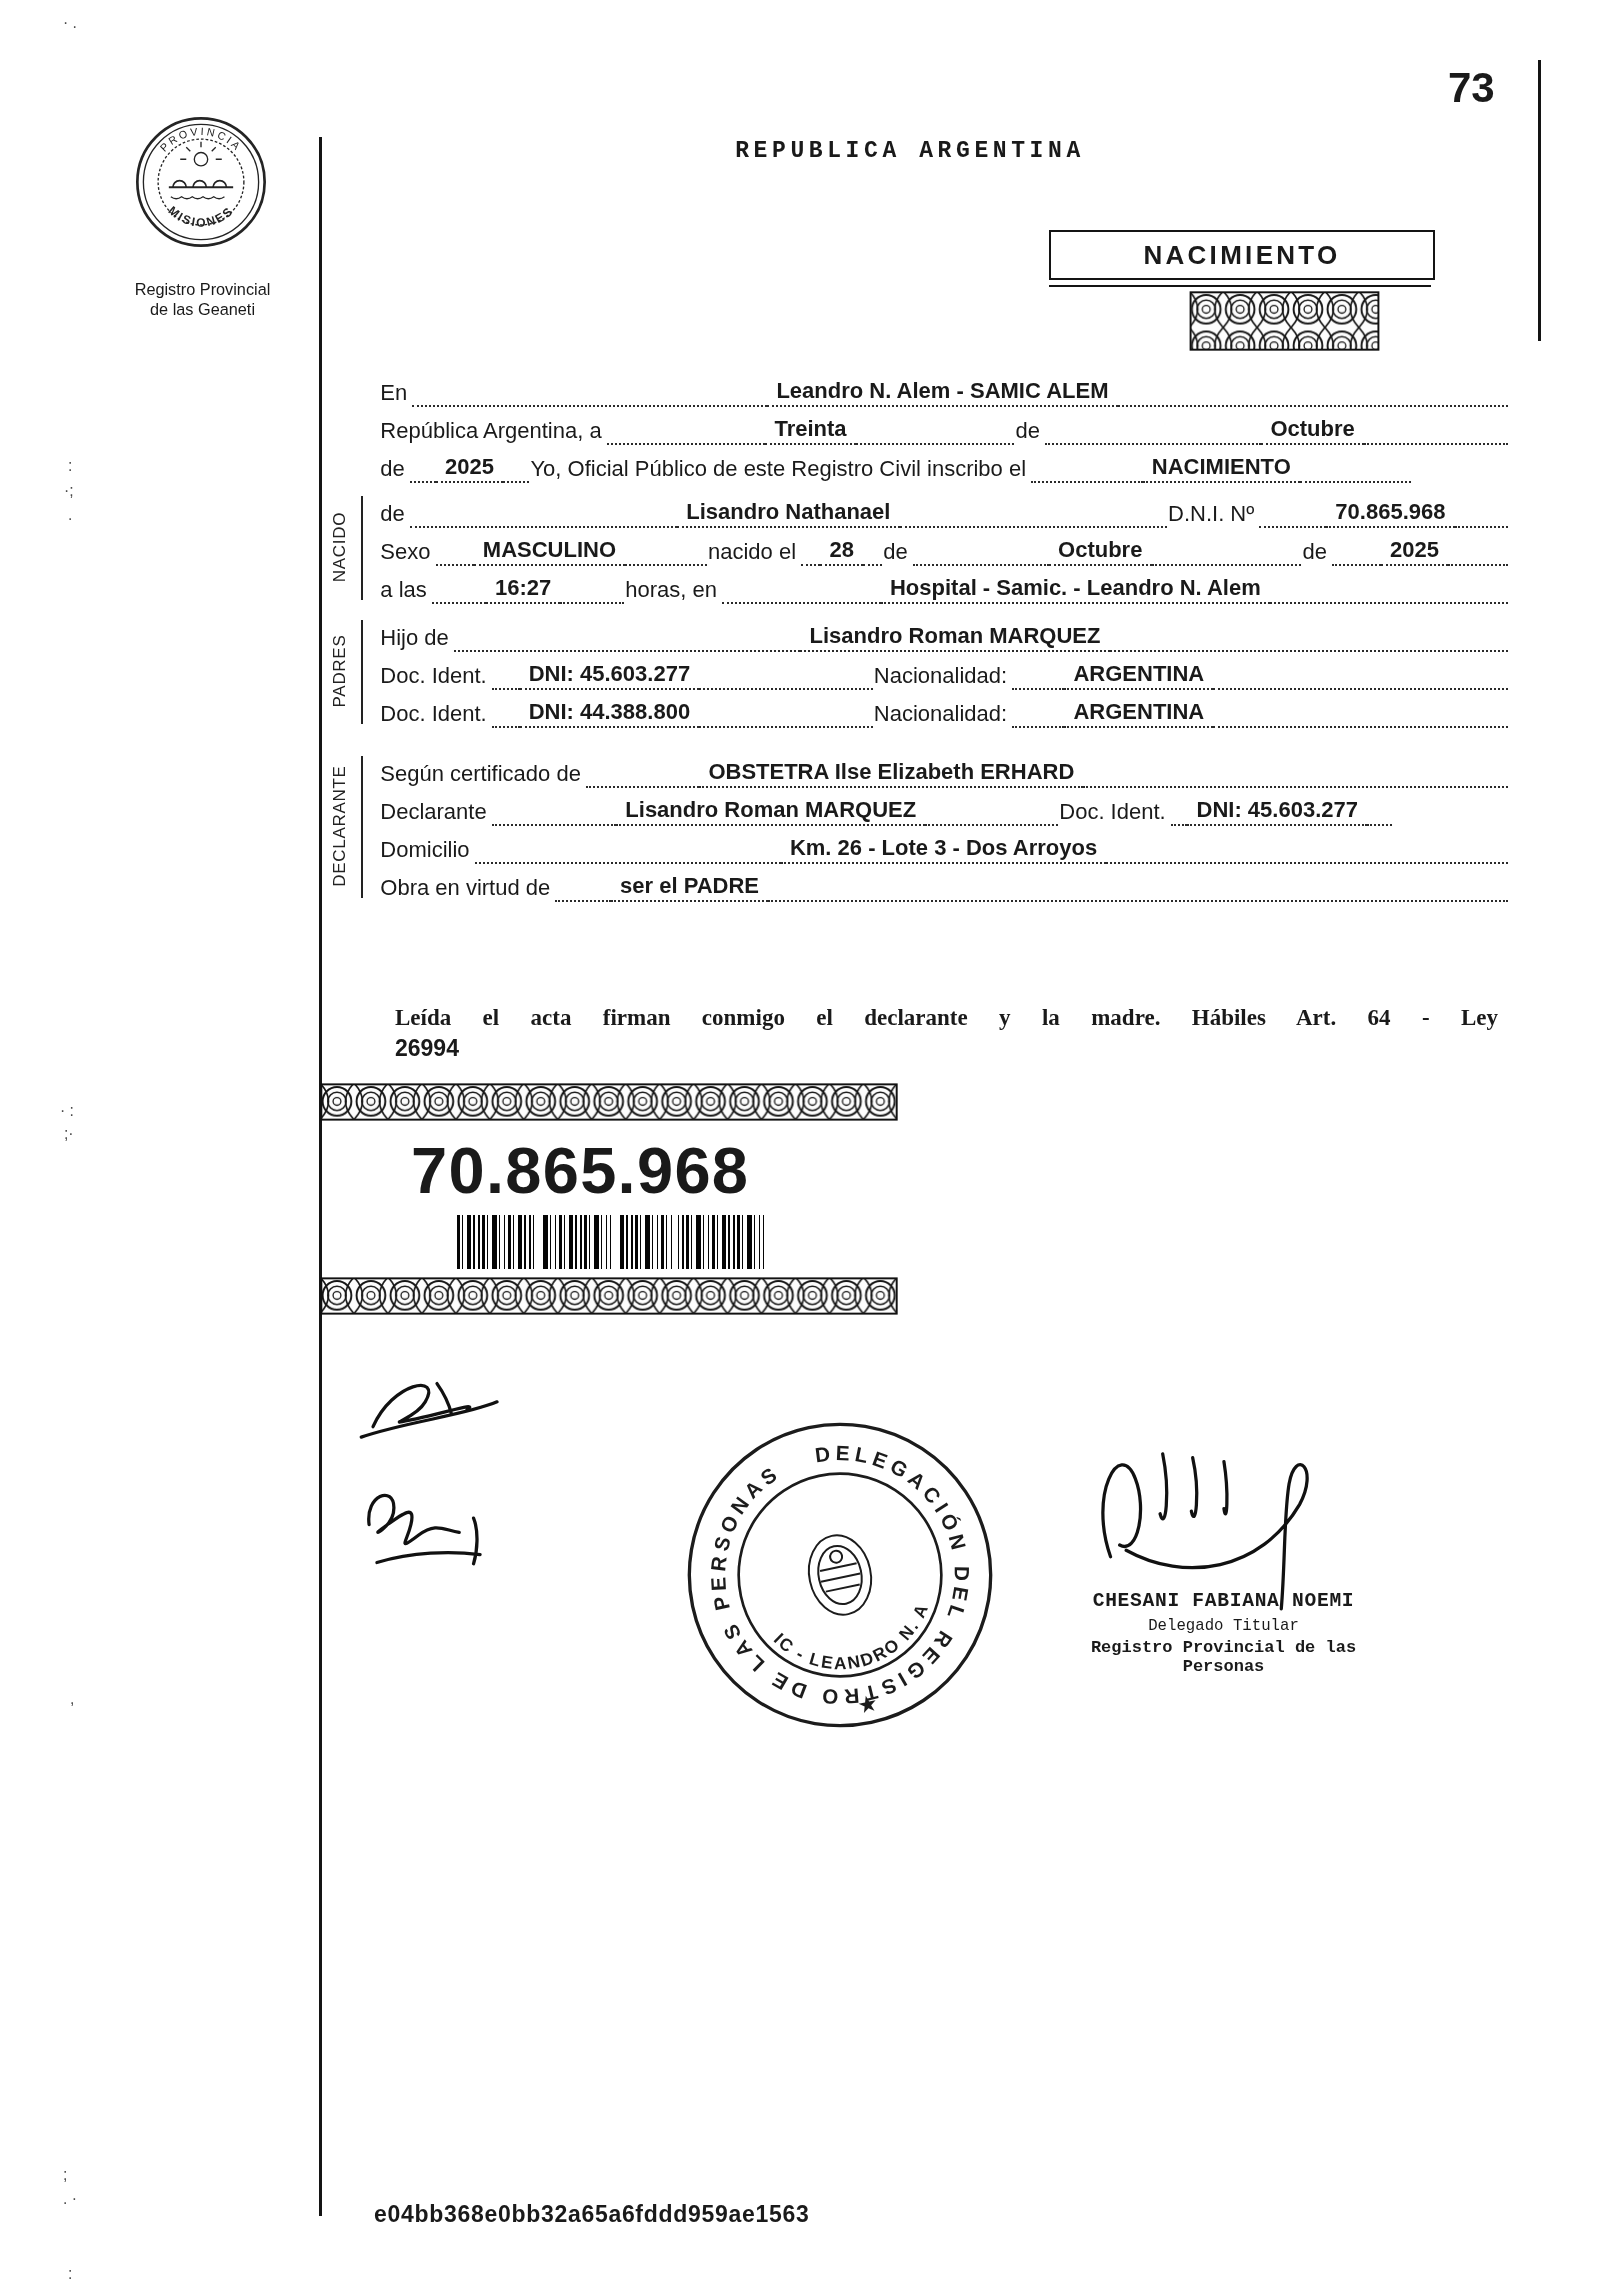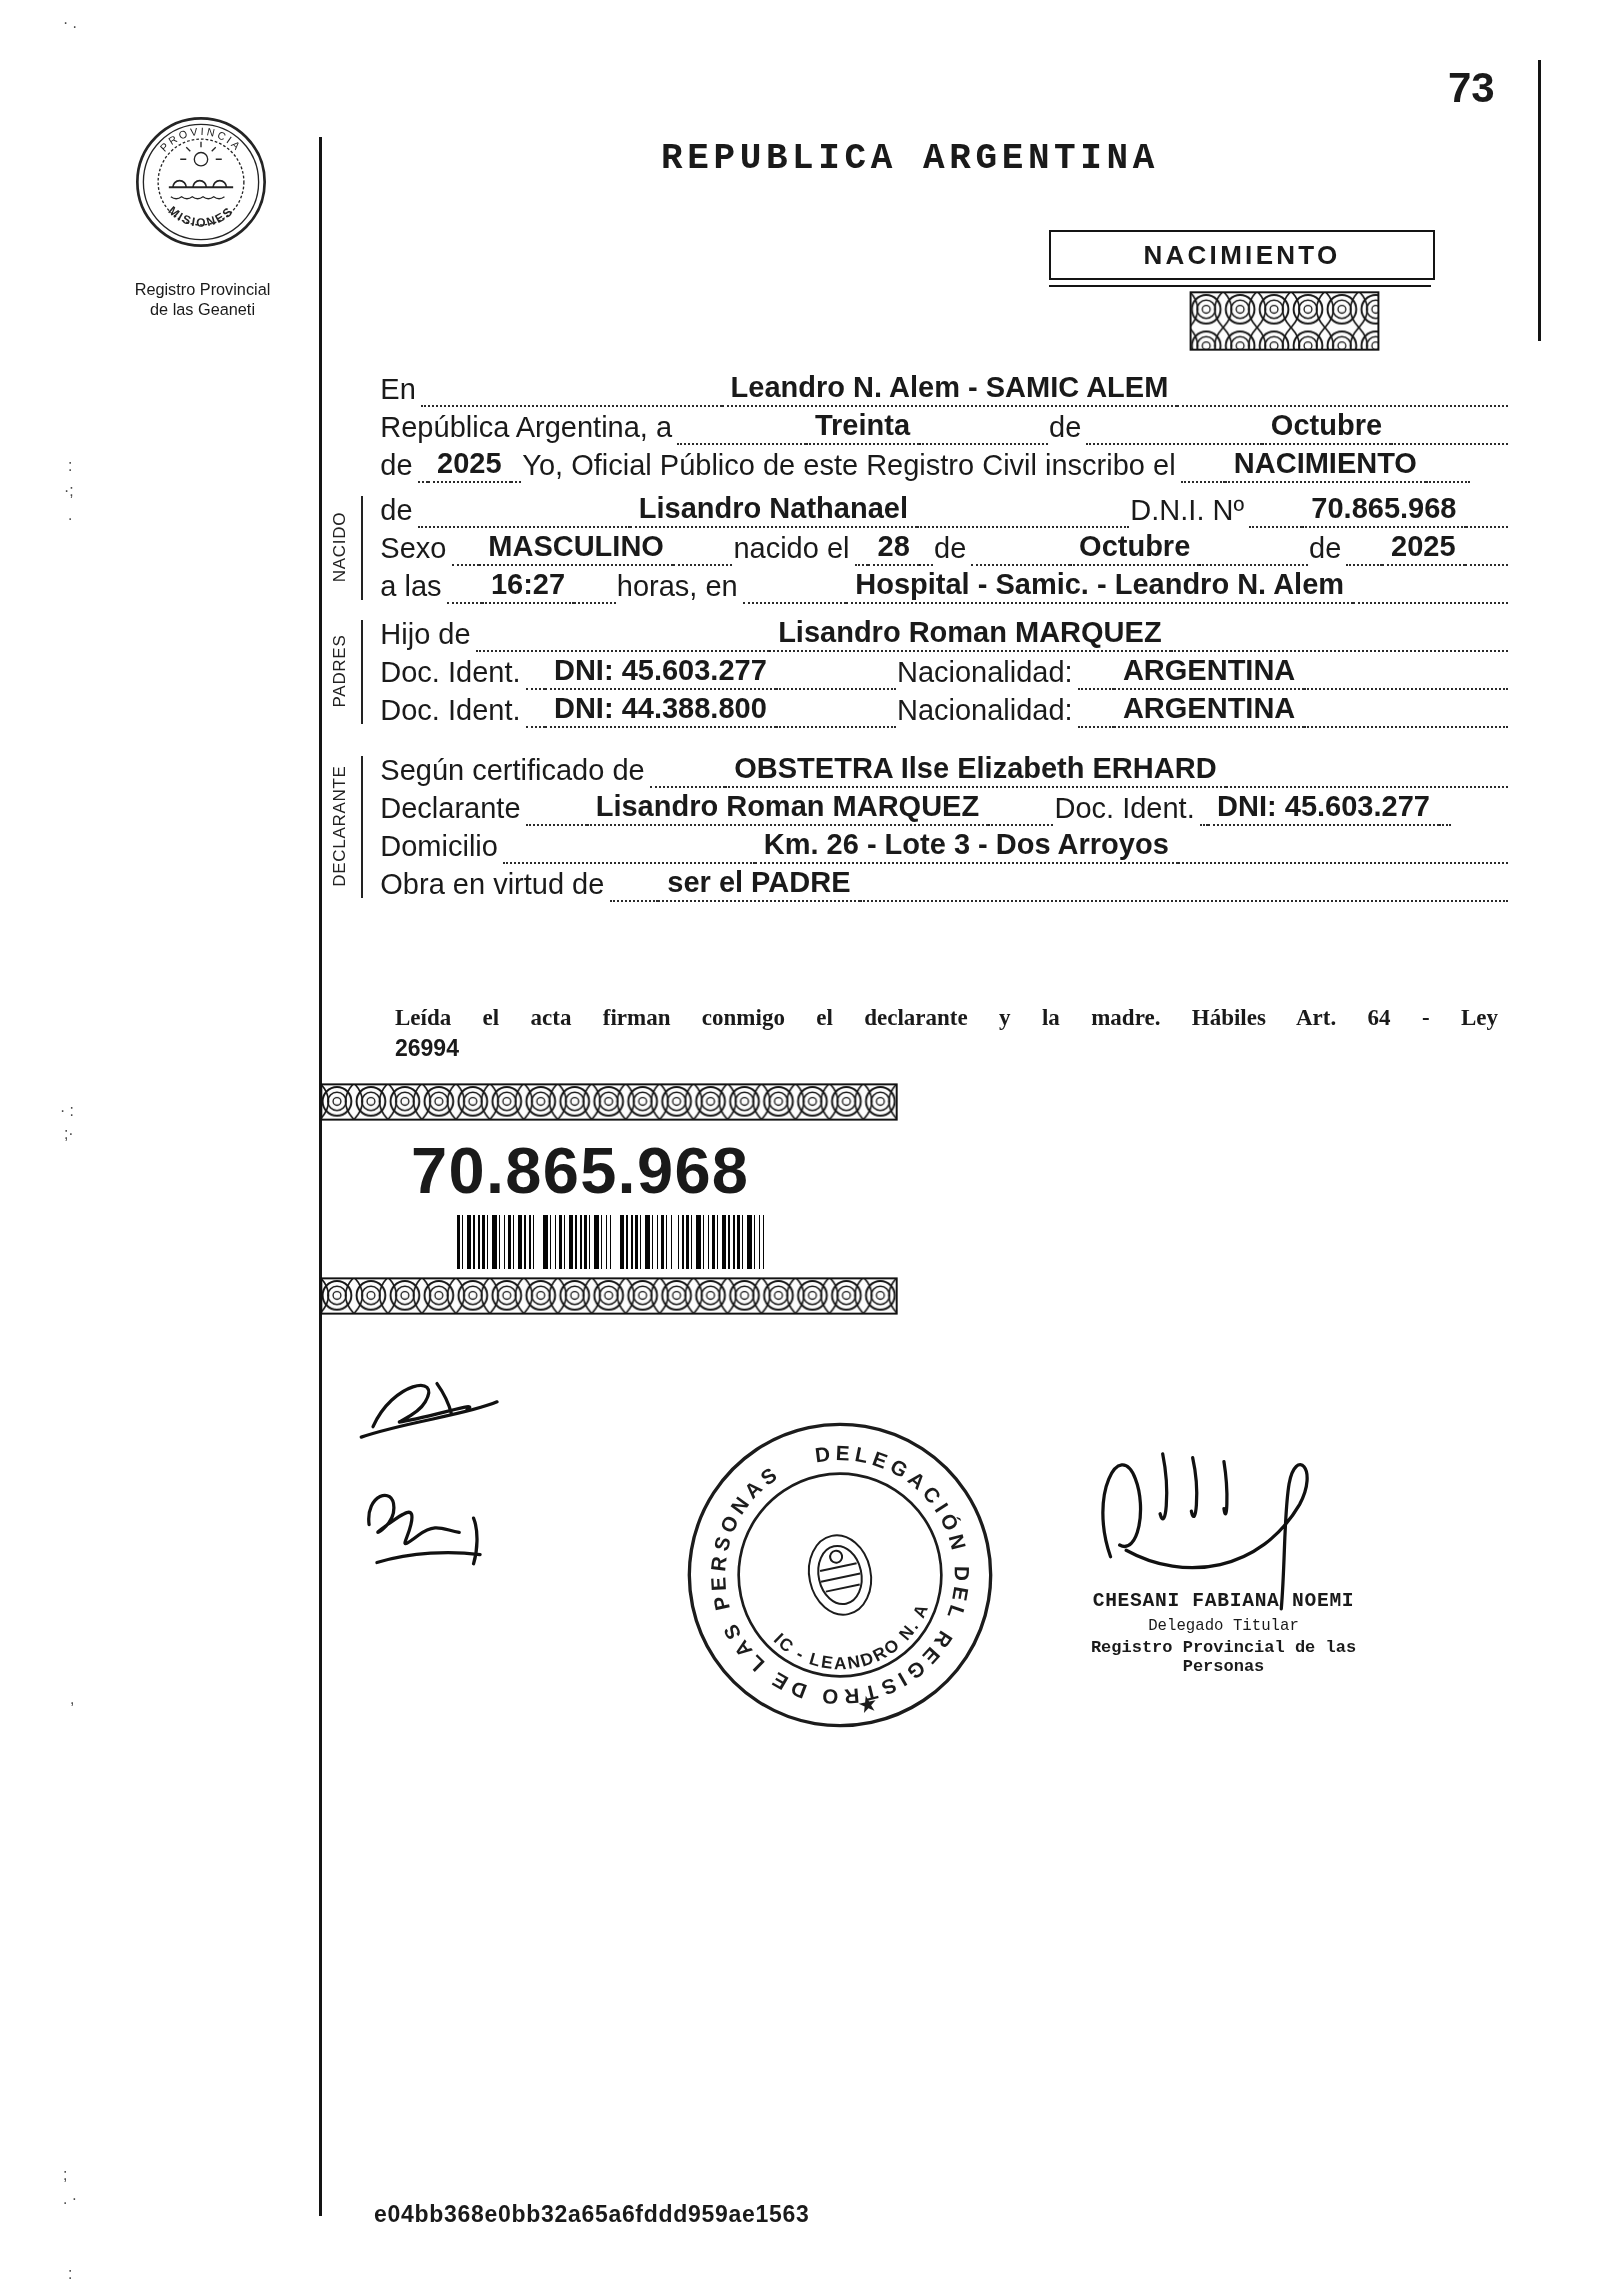--- a/index.html
+++ b/index.html
@@ -6,21 +6,21 @@
   .page{position:relative;width:1613px;height:2295px;background:#ffffff;overflow:hidden;
         font-family:"Liberation Sans",sans-serif;color:#1a1a1a;}
 
   .rule{position:absolute;background:#141414;}
   .left-rule{left:319px;top:137px;width:2.6px;height:2079px;}
   .right-rule{left:1538px;top:60px;width:2.6px;height:281px;}
 
   .page-number{position:absolute;left:1448px;top:64px;font-size:42px;font-weight:600;}
 
   .doc-title{position:absolute;left:339px;top:138px;width:1142px;text-align:center;
-             font-family:"Liberation Mono",monospace;font-weight:700;font-size:36px;letter-spacing:4.6px;}
+             font-family:"Liberation Mono",monospace;font-weight:700;font-size:23px;letter-spacing:4.6px;}
 
   
   .seal-wrap{position:absolute;left:134px;top:115px;width:134px;height:134px;}
   .registry-caption{position:absolute;left:106px;top:279px;width:193px;text-align:center;
                     font-size:16.3px;line-height:20px;font-weight:500;}
 
   
   .rec-table{position:absolute;left:432px;top:221px;border-collapse:collapse;}
   .rec-table th,.rec-table td{border:2px solid #151515;width:131px;height:39px;
       font-size:21.5px;font-weight:400;text-align:center;vertical-align:middle;}
@@ -30,21 +30,21 @@
            display:flex;align-items:center;justify-content:center;font-size:26px;font-weight:700;letter-spacing:3.3px;}
   .nac-underline{position:absolute;left:1049px;top:285px;width:382px;height:2px;background:#141414;}
   .nac-patch{position:absolute;left:1189px;top:291px;}
 
   
   .form-area{position:absolute;left:379px;top:369px;width:1129px;}
   .fgroup{position:relative;}
   .fgroup.bracketed::before{content:"";position:absolute;left:-18.3px;top:6.5px;bottom:3.9px;border-left:2px solid #222;}
   .side-label{position:absolute;left:-39px;top:50%;transform:translate(-50%,-50%) rotate(-90deg);
               font-size:17px;letter-spacing:0.7px;color:#222;white-space:nowrap;}
-  .frow{display:flex;align-items:flex-end;height:38px;font-size:29px;}
+  .frow{display:flex;align-items:flex-end;height:38px;font-size:22px;}
   .lbl{padding:0 5.2px 0.7px 1.3px;white-space:nowrap;}
   .val{font-weight:700;padding:0 9.1px 0.7px;border-bottom:2px dotted #2a2a2a;white-space:nowrap;text-align:center;}
   .dots{border-bottom:2px dotted #2a2a2a;height:2.6px;min-width:5.2px;flex-basis:0;}
 
   .closing{position:absolute;left:395px;top:1002px;width:1103px;font-size:23px;font-weight:700;line-height:31px;}
   .closing-l1{text-align:justify;text-align-last:justify;font-family:Liberation Serif, serif;}
   .closing-l2{text-align:left;}
 
   .band{position:absolute;left:320px;}
   .band-1{top:1083px;}

